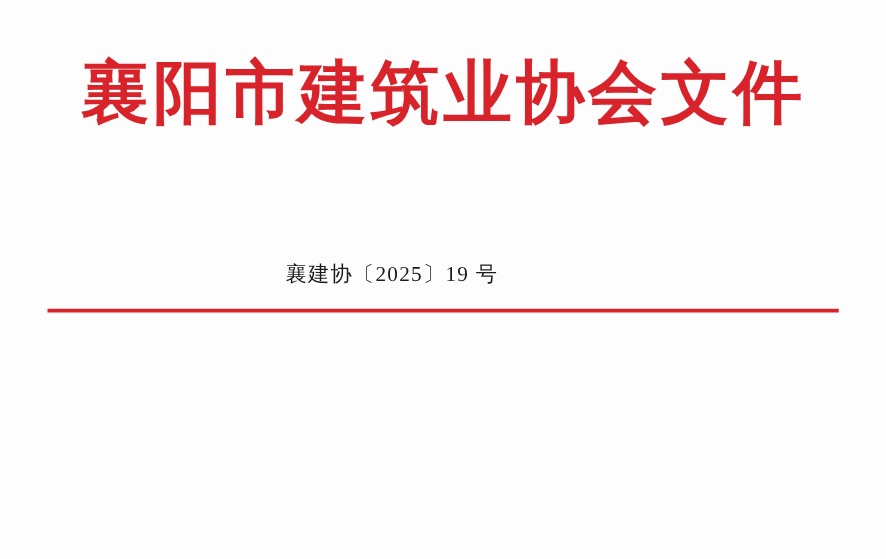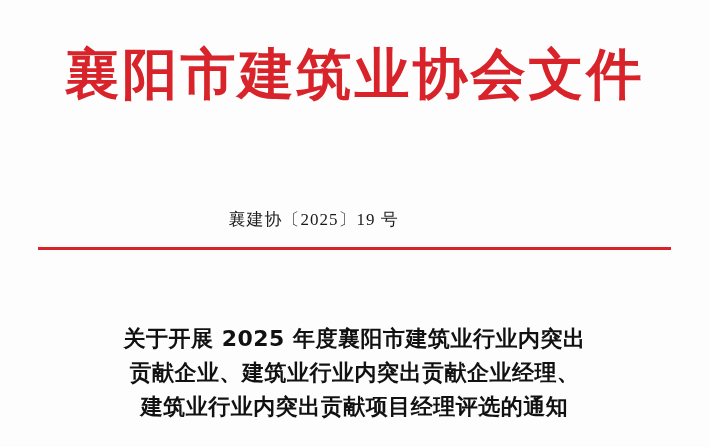--- a/index.html
+++ b/index.html
@@ -75,19 +75,14 @@
 <body>
 
 <div class="page">
 
   <div class="masthead">襄阳市建筑业协会文件</div>
 
   <div class="doc-number">襄建协〔2025〕19 号</div>
 
   <div class="red-rule"></div>
 
-  <div class="title-block">
-    <span class="title-line">关于开展 2025 年度襄阳市建筑业行业内突出</span>
-    <span class="title-line">贡献企业、建筑业行业内突出贡献企业经理、</span>
-    <span class="title-line">建筑业行业内突出贡献项目经理评选的通知</span>
-  </div>
 
 </div>
 
 </body></html>

